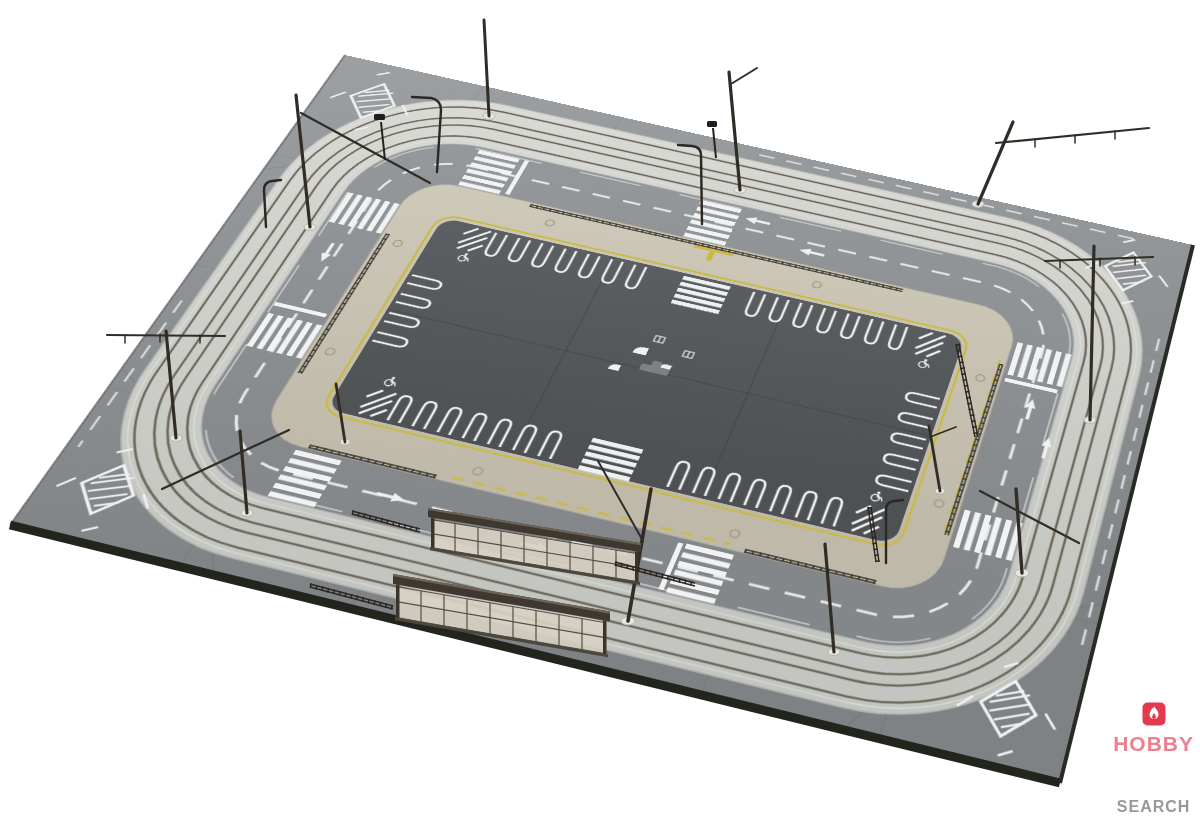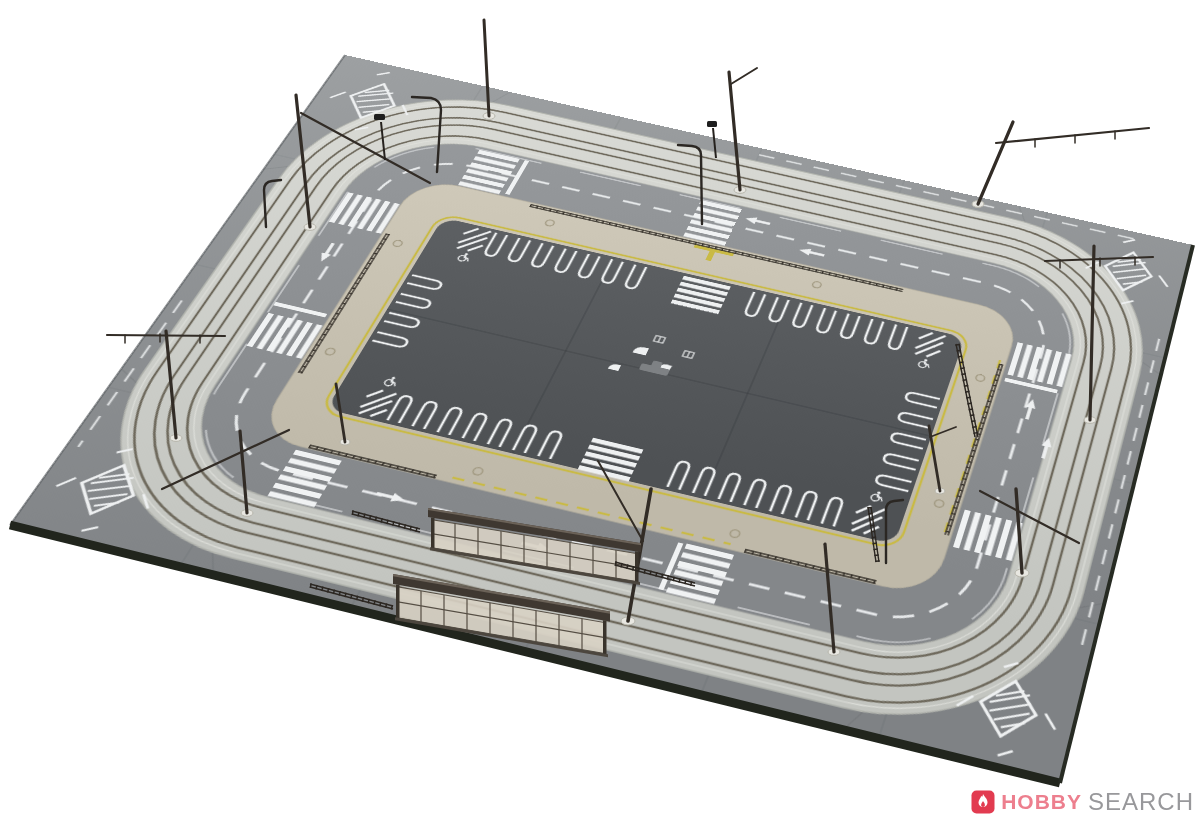--- a/index.html
+++ b/index.html
@@ -5,23 +5,23 @@
   html,body{margin:0;padding:0;background:#ffffff;}
   .scene{position:relative;width:1200px;height:821px;background:#ffffff;overflow:hidden;
          font-family:"Liberation Sans", sans-serif;}
   #board{position:absolute;left:0;top:0;width:1000px;height:700px;transform-origin:0 0;
          transform:matrix3d(0.809612,0.182115,0,-0.0000321815,
                             -0.481378,0.524086,0,-0.000280654,
                             0,0,1,0,
                             345,55,0,1);}
   #board svg{display:block;}
   #overlay{position:absolute;left:0;top:0;width:1200px;height:821px;}
-  .watermark{position:absolute;right:6px;bottom:5px;display:flex;align-items:center;gap:6px;}
+  .watermark{position:absolute;right:6px;bottom:5px;display:flex;align-items:center;gap:6px;flex-direction:column;}
   .watermark .brand{color:#ed7f8e;font-weight:bold;font-size:21px;letter-spacing:1px;}
-  .watermark .suffix{color:#98989b;font-weight:normal;font-size:24px;letter-spacing:1px;}
+  .watermark .suffix{color:#98989b;font-weight:bold;font-size:16px;letter-spacing:1px;margin-top:36px;}
 </style>
 </head>
 <body>
 
 <div class="scene">
 
   <div id="board">
     <svg width="1000" height="700" viewBox="0 0 1000 700">
       <defs>
         <linearGradient id="gBase" x1="0" y1="0" x2="0.4" y2="1">

